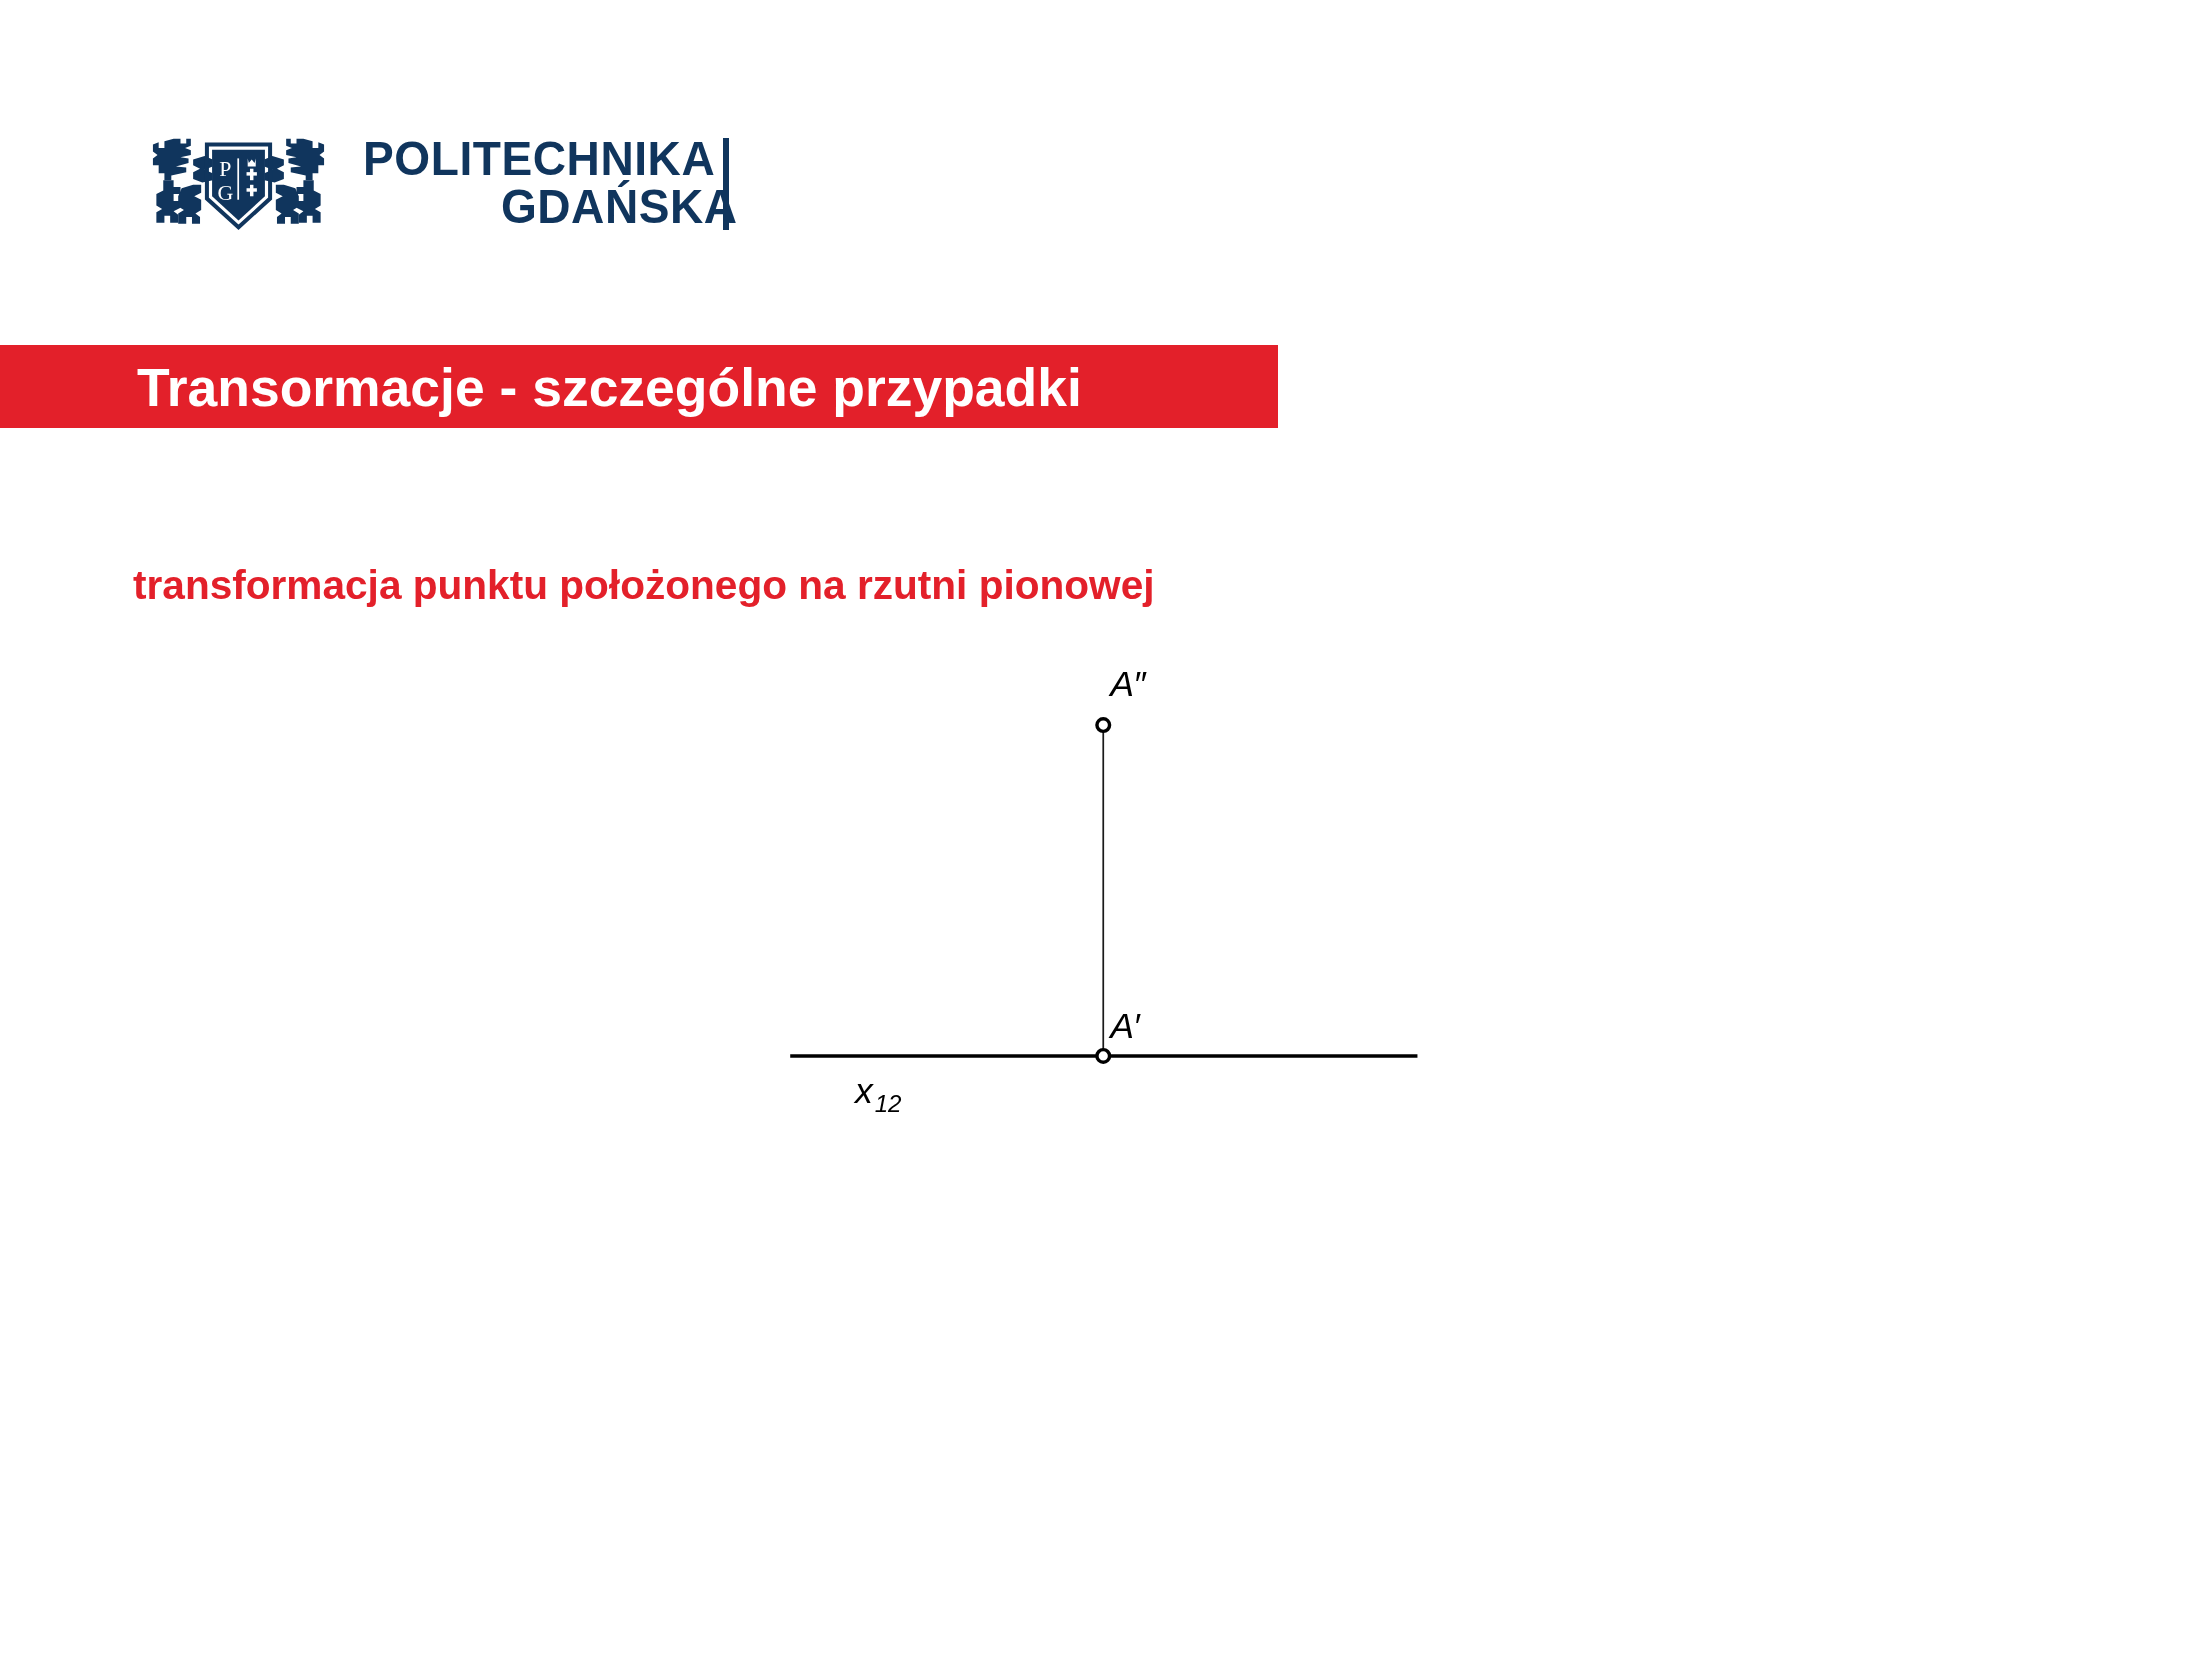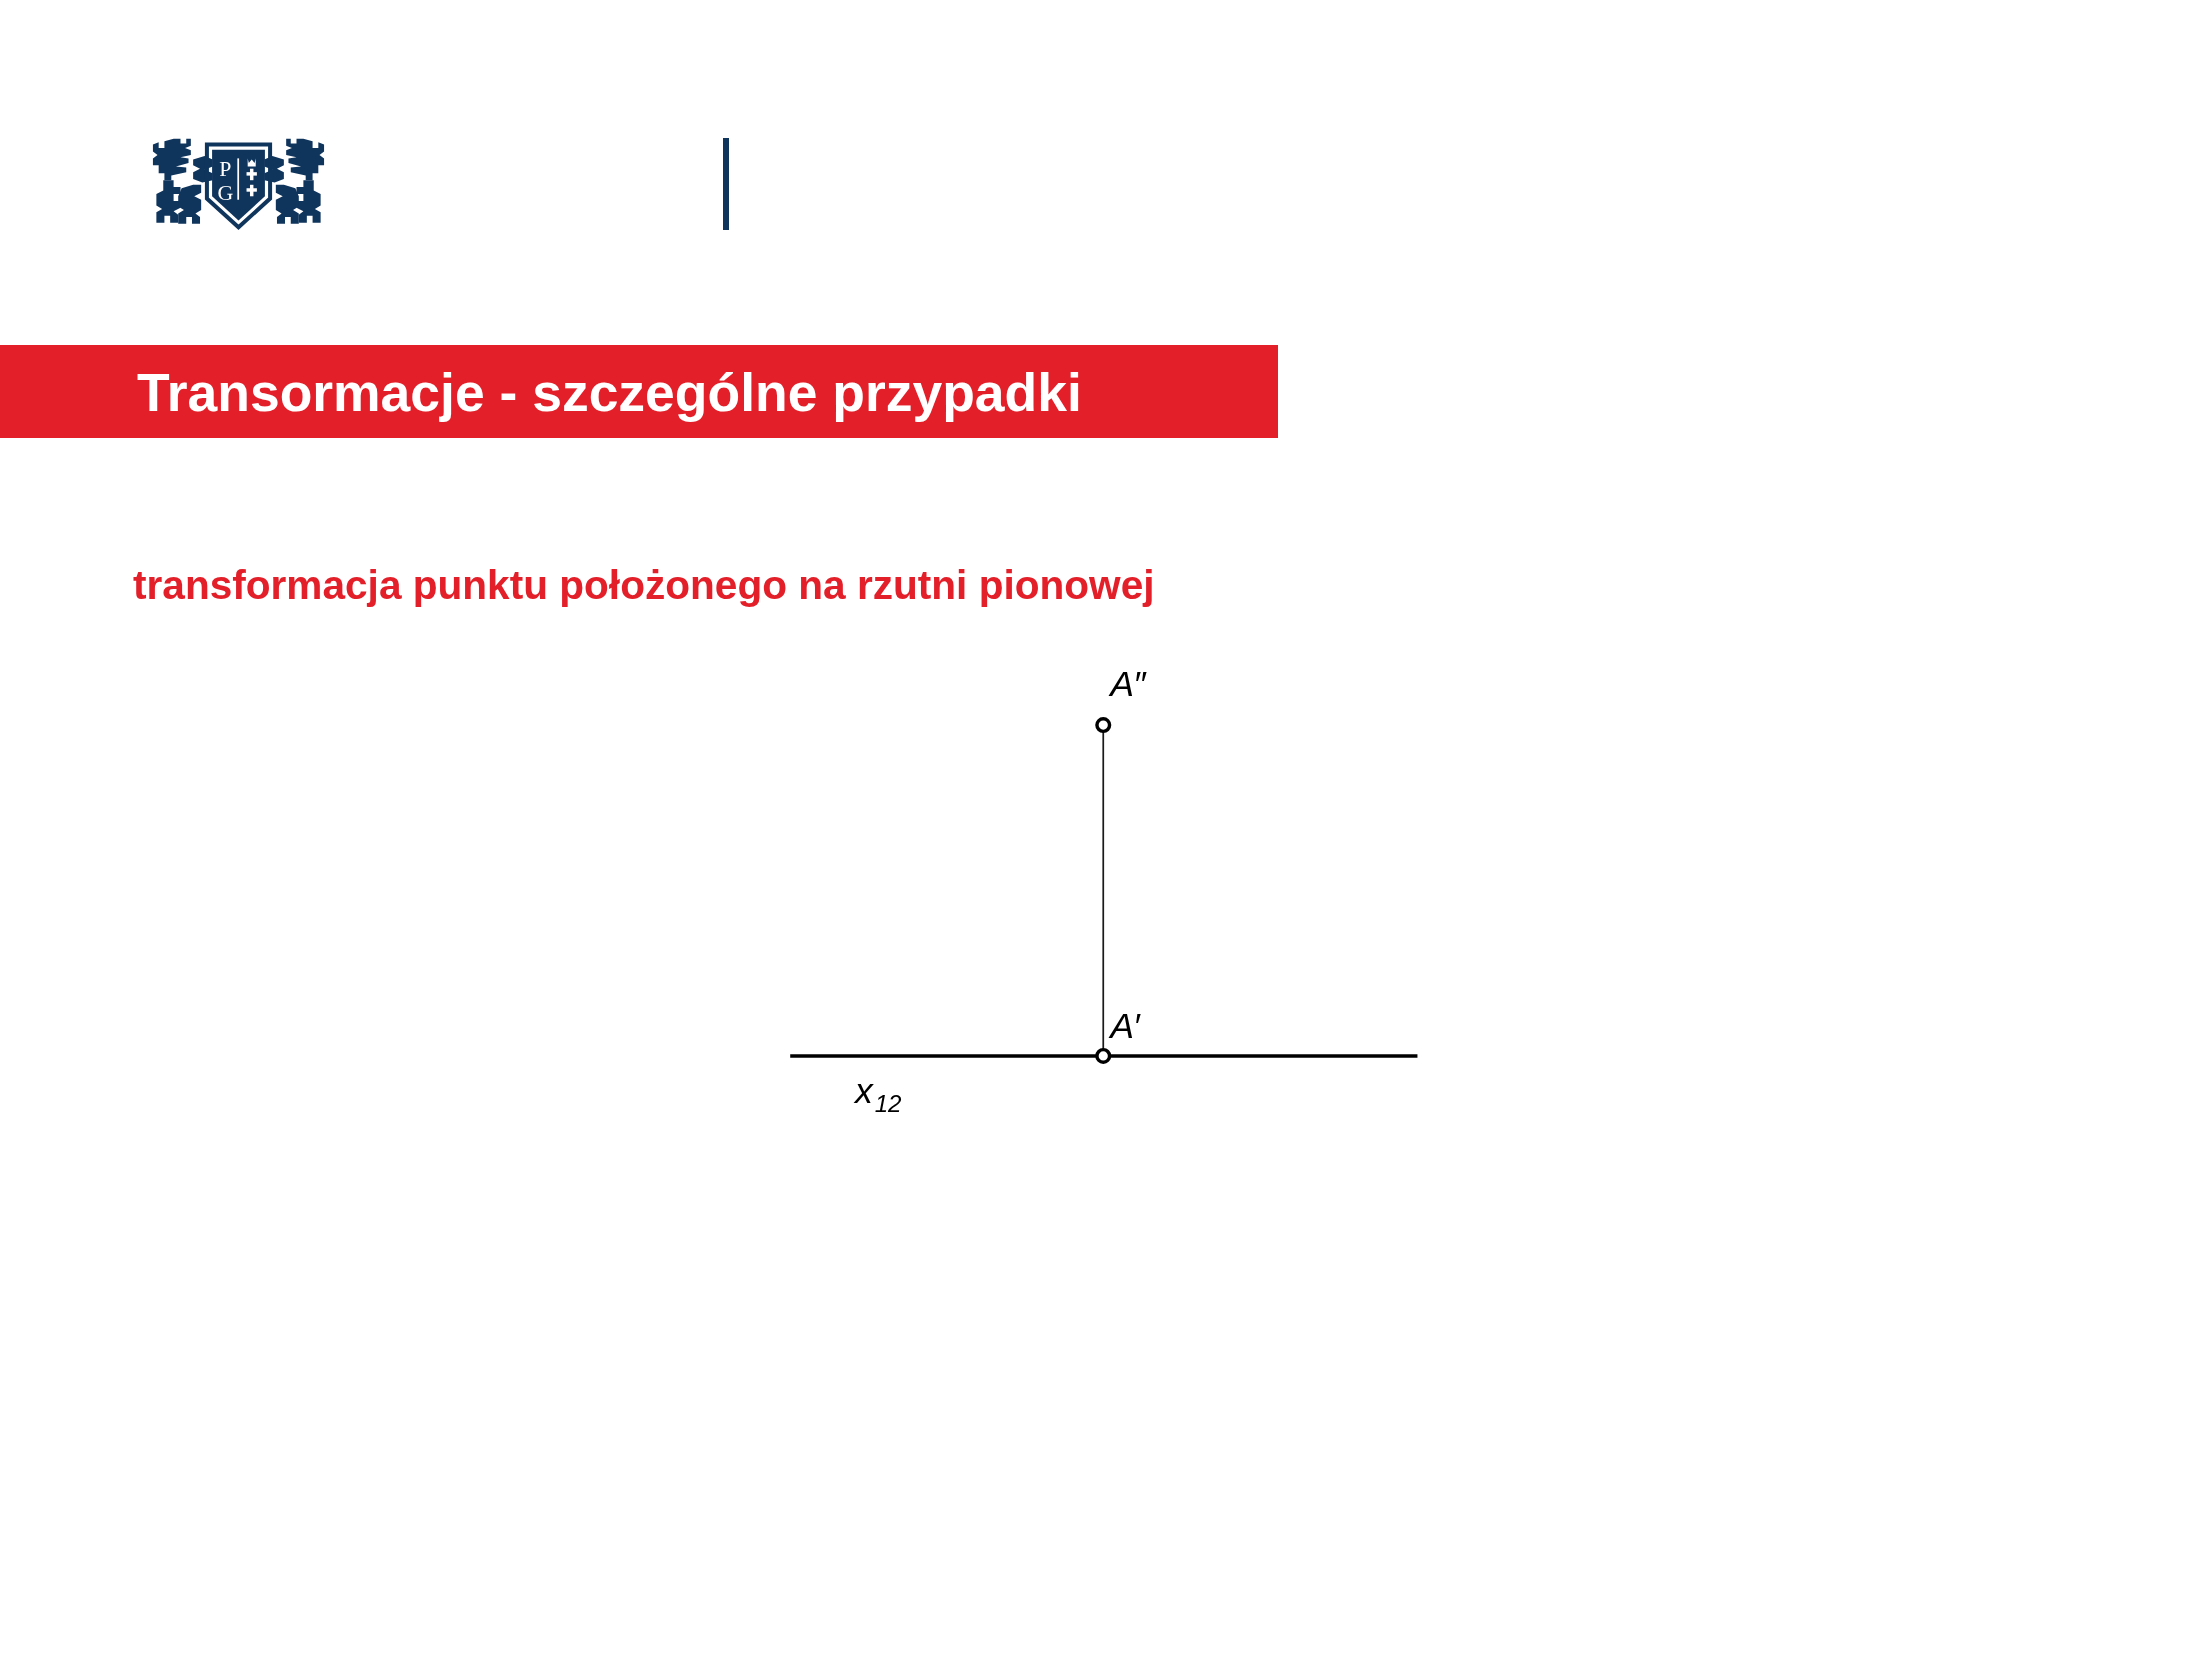--- a/index.html
+++ b/index.html
@@ -87,21 +87,21 @@
     line-height: 1.32;
     white-space: nowrap;
   }
 
   
   #title-banner {
     position: absolute;
     left: 0;
     top: 345px;
     width: 1278px;
-    height: 93px;
+    height: 83px;
     background: #e3202a;
     display: flex;
     align-items: center;
   }
   #banner-title-text {
     margin-left: 137px;
     color: #ffffff;
     font-family: "Liberation Sans Narrow", "Liberation Sans", sans-serif;
     font-weight: bold;
     font-size: 54px;
@@ -198,20 +198,24 @@
         <rect x="173" y="58" width="3" height="72" fill="#ffffff"></rect>
 
         <path d="M191 58 L193 66 L198 60 L203 66 L205 58 L205 72 L191 72 Z" fill="#ffffff"></path>
         <rect x="195" y="76" width="6" height="20" fill="#ffffff"></rect>
         <rect x="189" y="82" width="18" height="6" fill="#ffffff"></rect>
         <rect x="195" y="104" width="6" height="20" fill="#ffffff"></rect>
         <rect x="189" y="110" width="18" height="6" fill="#ffffff"></rect>
       </svg>
     </span>
 
+    <div id="pg-wordmark">
+      <div id="pg-wordmark-line1">POLITECHNIKA</div>
+      <div id="pg-wordmark-line2">GDAŃSKA</div>
+    </div>
   </div>
 
   <div id="header-divider"></div>
 
   <div id="lecture-heading">
   </div>
 
 </div>
 
 <div id="title-banner">

